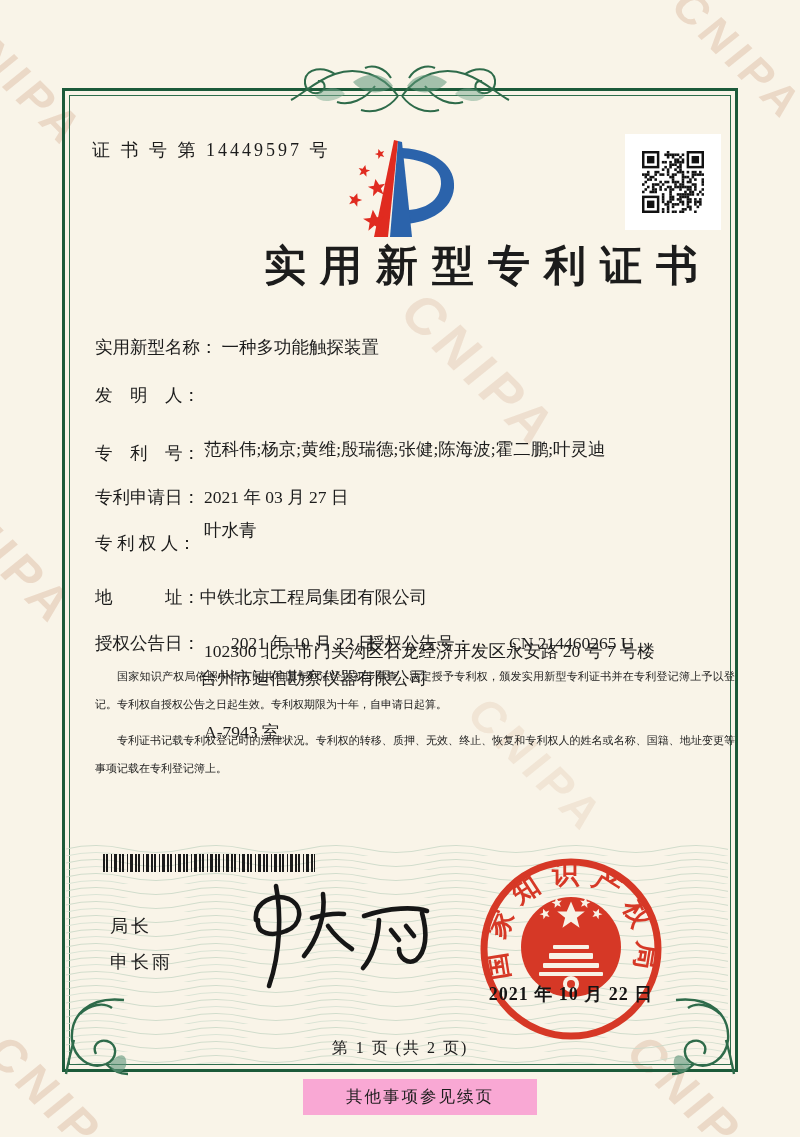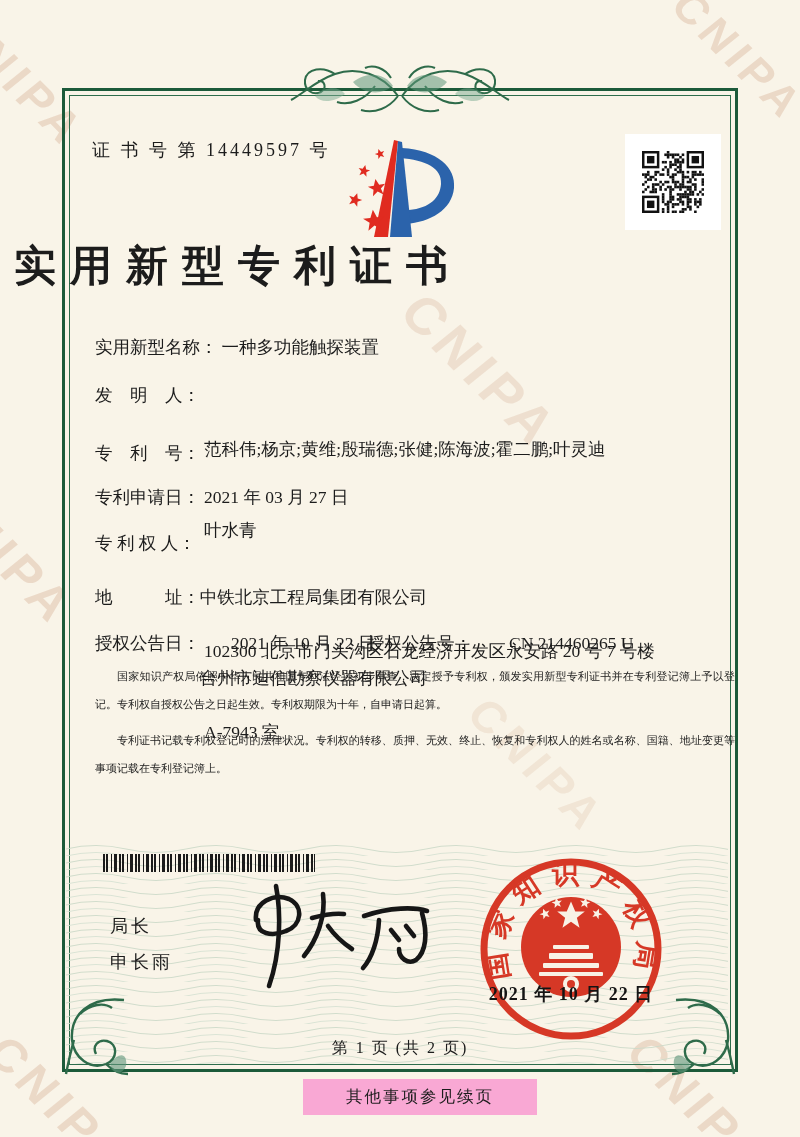--- a/index.html
+++ b/index.html
@@ -17,21 +17,21 @@
   .w6{left:18px;top:1026px;font-size:48px;}
   .w7{left:658px;top:1026px;font-size:48px;}
   
   .frame{position:absolute;left:62px;top:88px;width:670px;height:978px;border:3px solid #1c5a3a;}
   .frame-inner{position:absolute;inset:4px;border:1px solid #2d6d4c;}
   
   .cert-no{position:absolute;left:92px;top:138px;font-size:18px;letter-spacing:3px;}
   .logo{position:absolute;left:336px;top:138px;width:128px;height:102px;}
   .qr-panel{position:absolute;left:625px;top:134px;width:96px;height:96px;background:#ffffff;
             display:flex;align-items:center;justify-content:center;}
-  .title{position:absolute;left:0;top:238px;width:712px;text-align:left;
+  .title{position:absolute;left:0;top:238px;width:712px;text-align:right;
          font-size:42px;font-weight:bold;letter-spacing:14px;text-indent:14px;}
   
   .frow{position:absolute;left:95px;font-size:17.5px;line-height:27px;display:flex;align-items:flex-start;white-space:pre;}
   .flabel{margin-right:4px;}
   .fgroup{display:flex;width:272px;gap:27px;}
   .fgroup2{display:flex;gap:33px;}
   
   .paras{position:absolute;left:95px;top:662px;width:640px;font-size:11px;line-height:28px;
          text-align:justify;}
   .paras p{margin:0 0 8px 0;text-indent:2em;}

